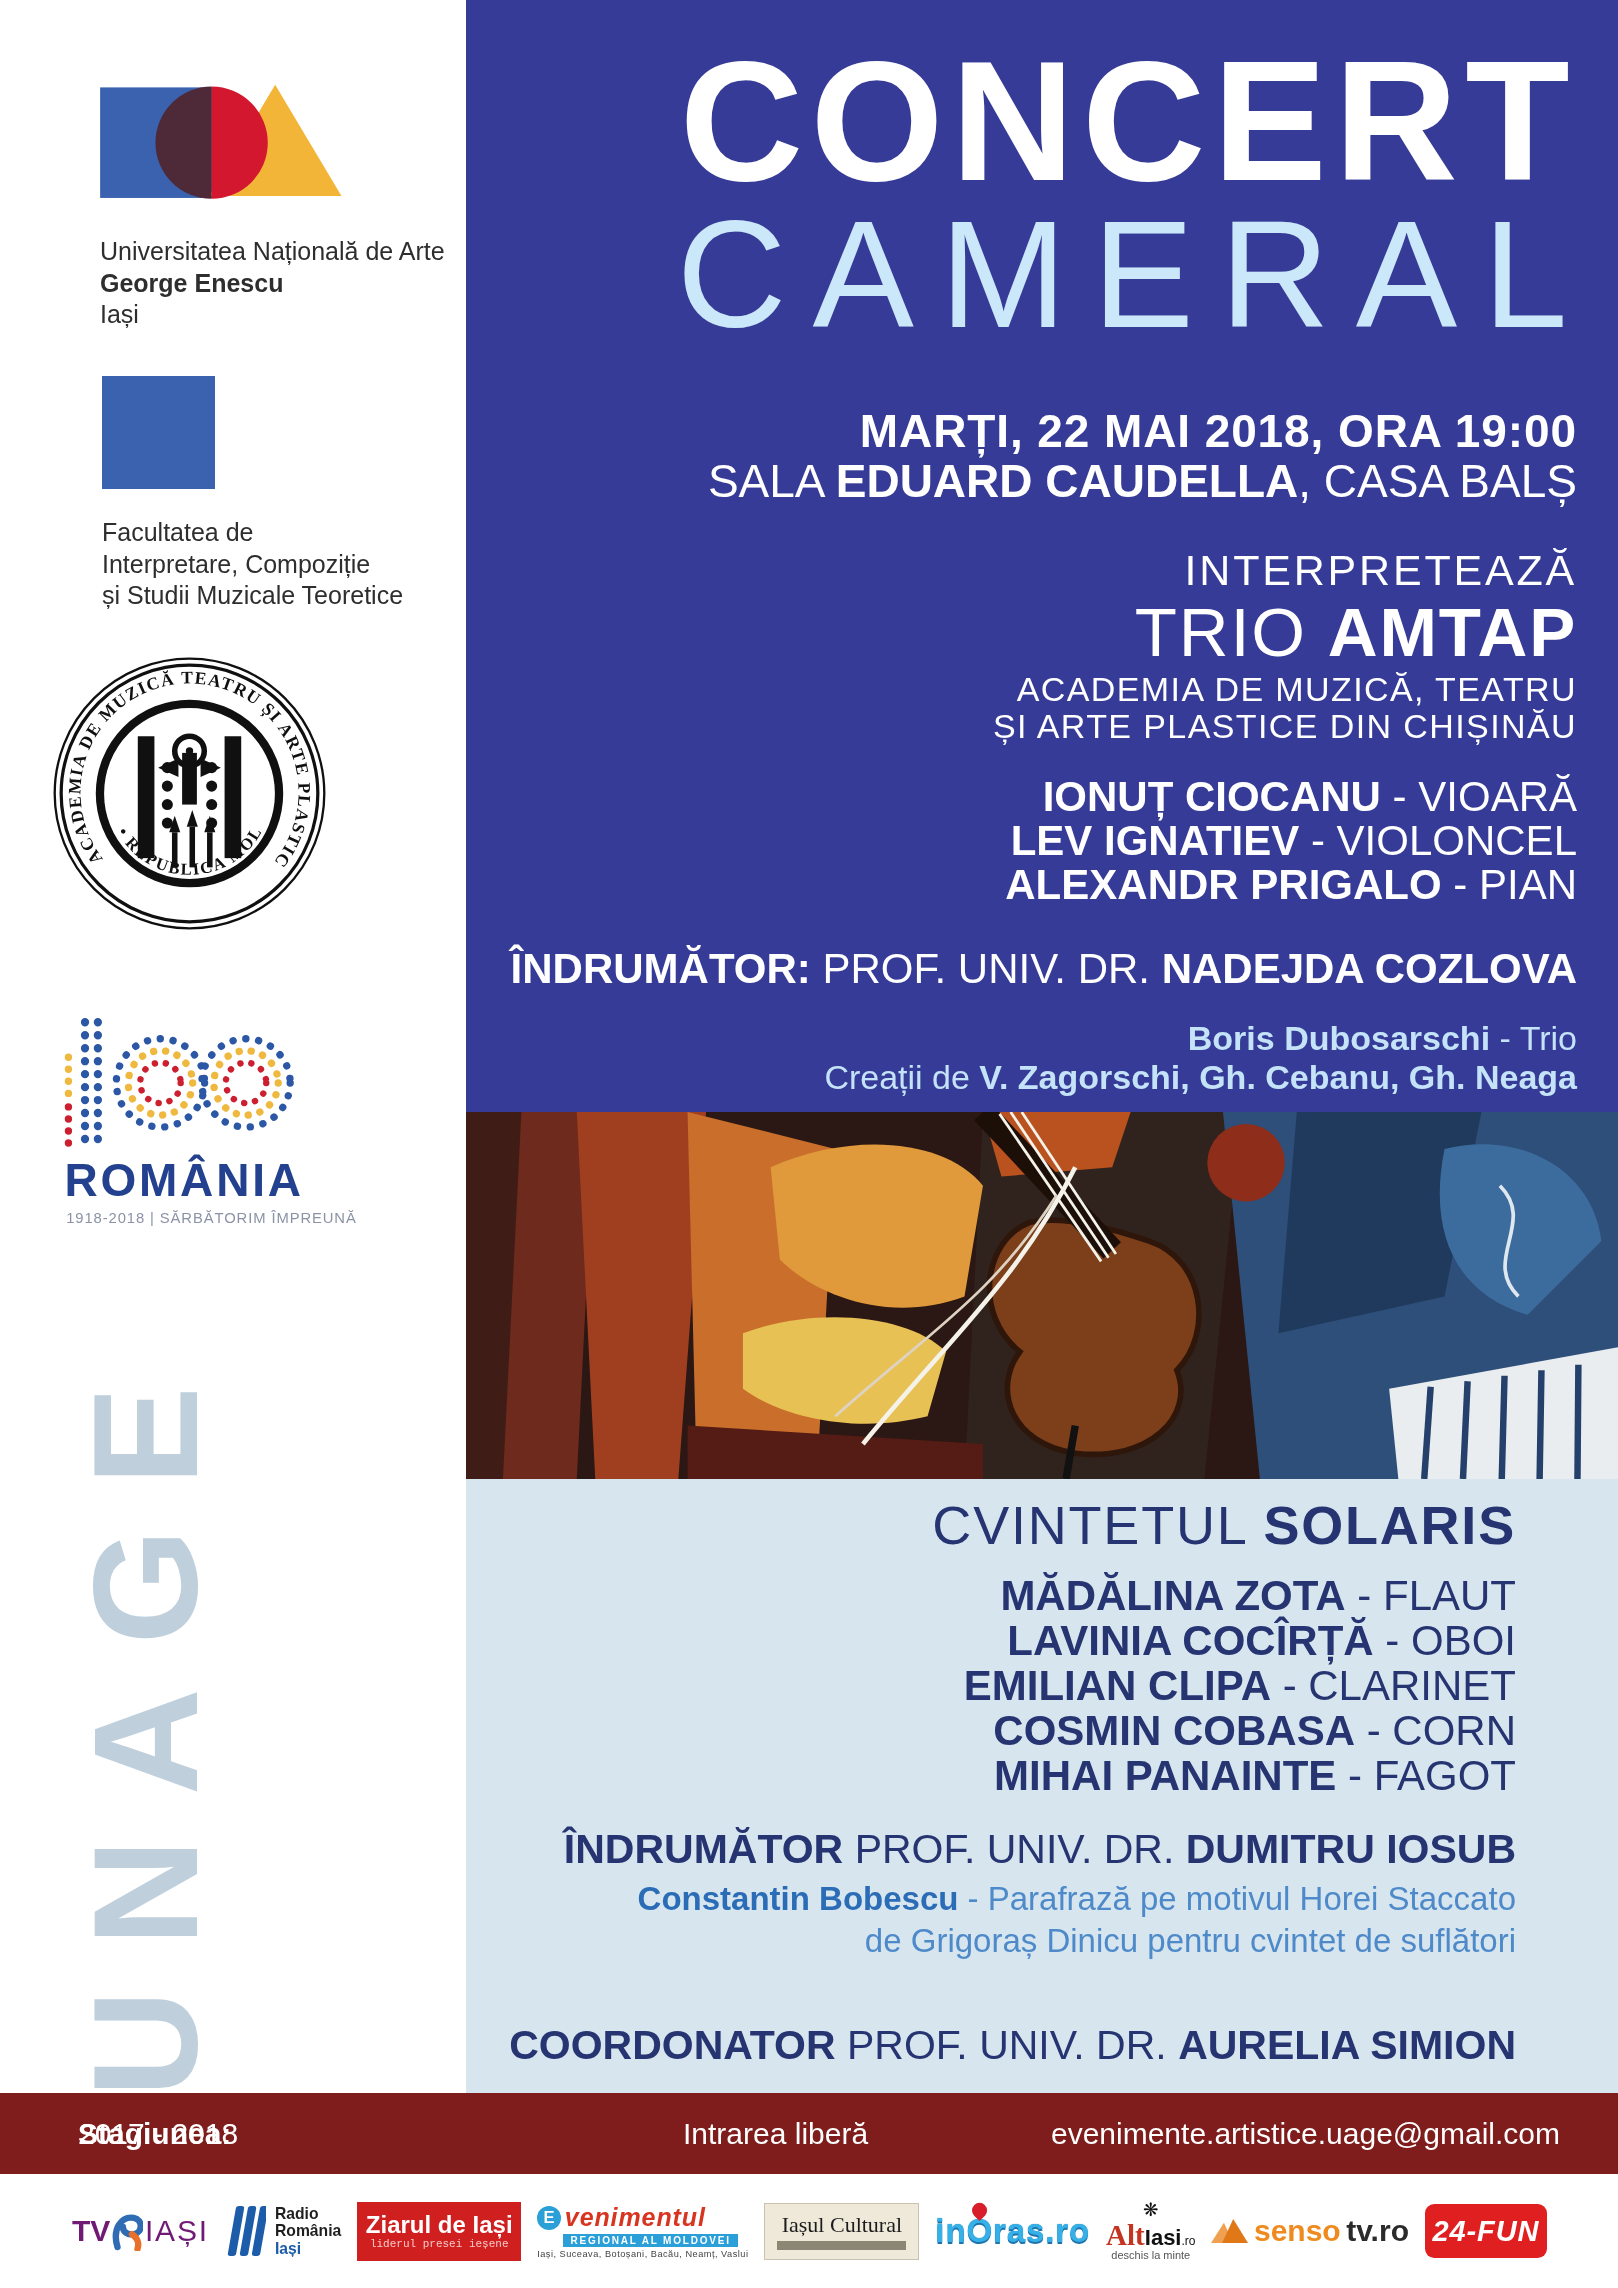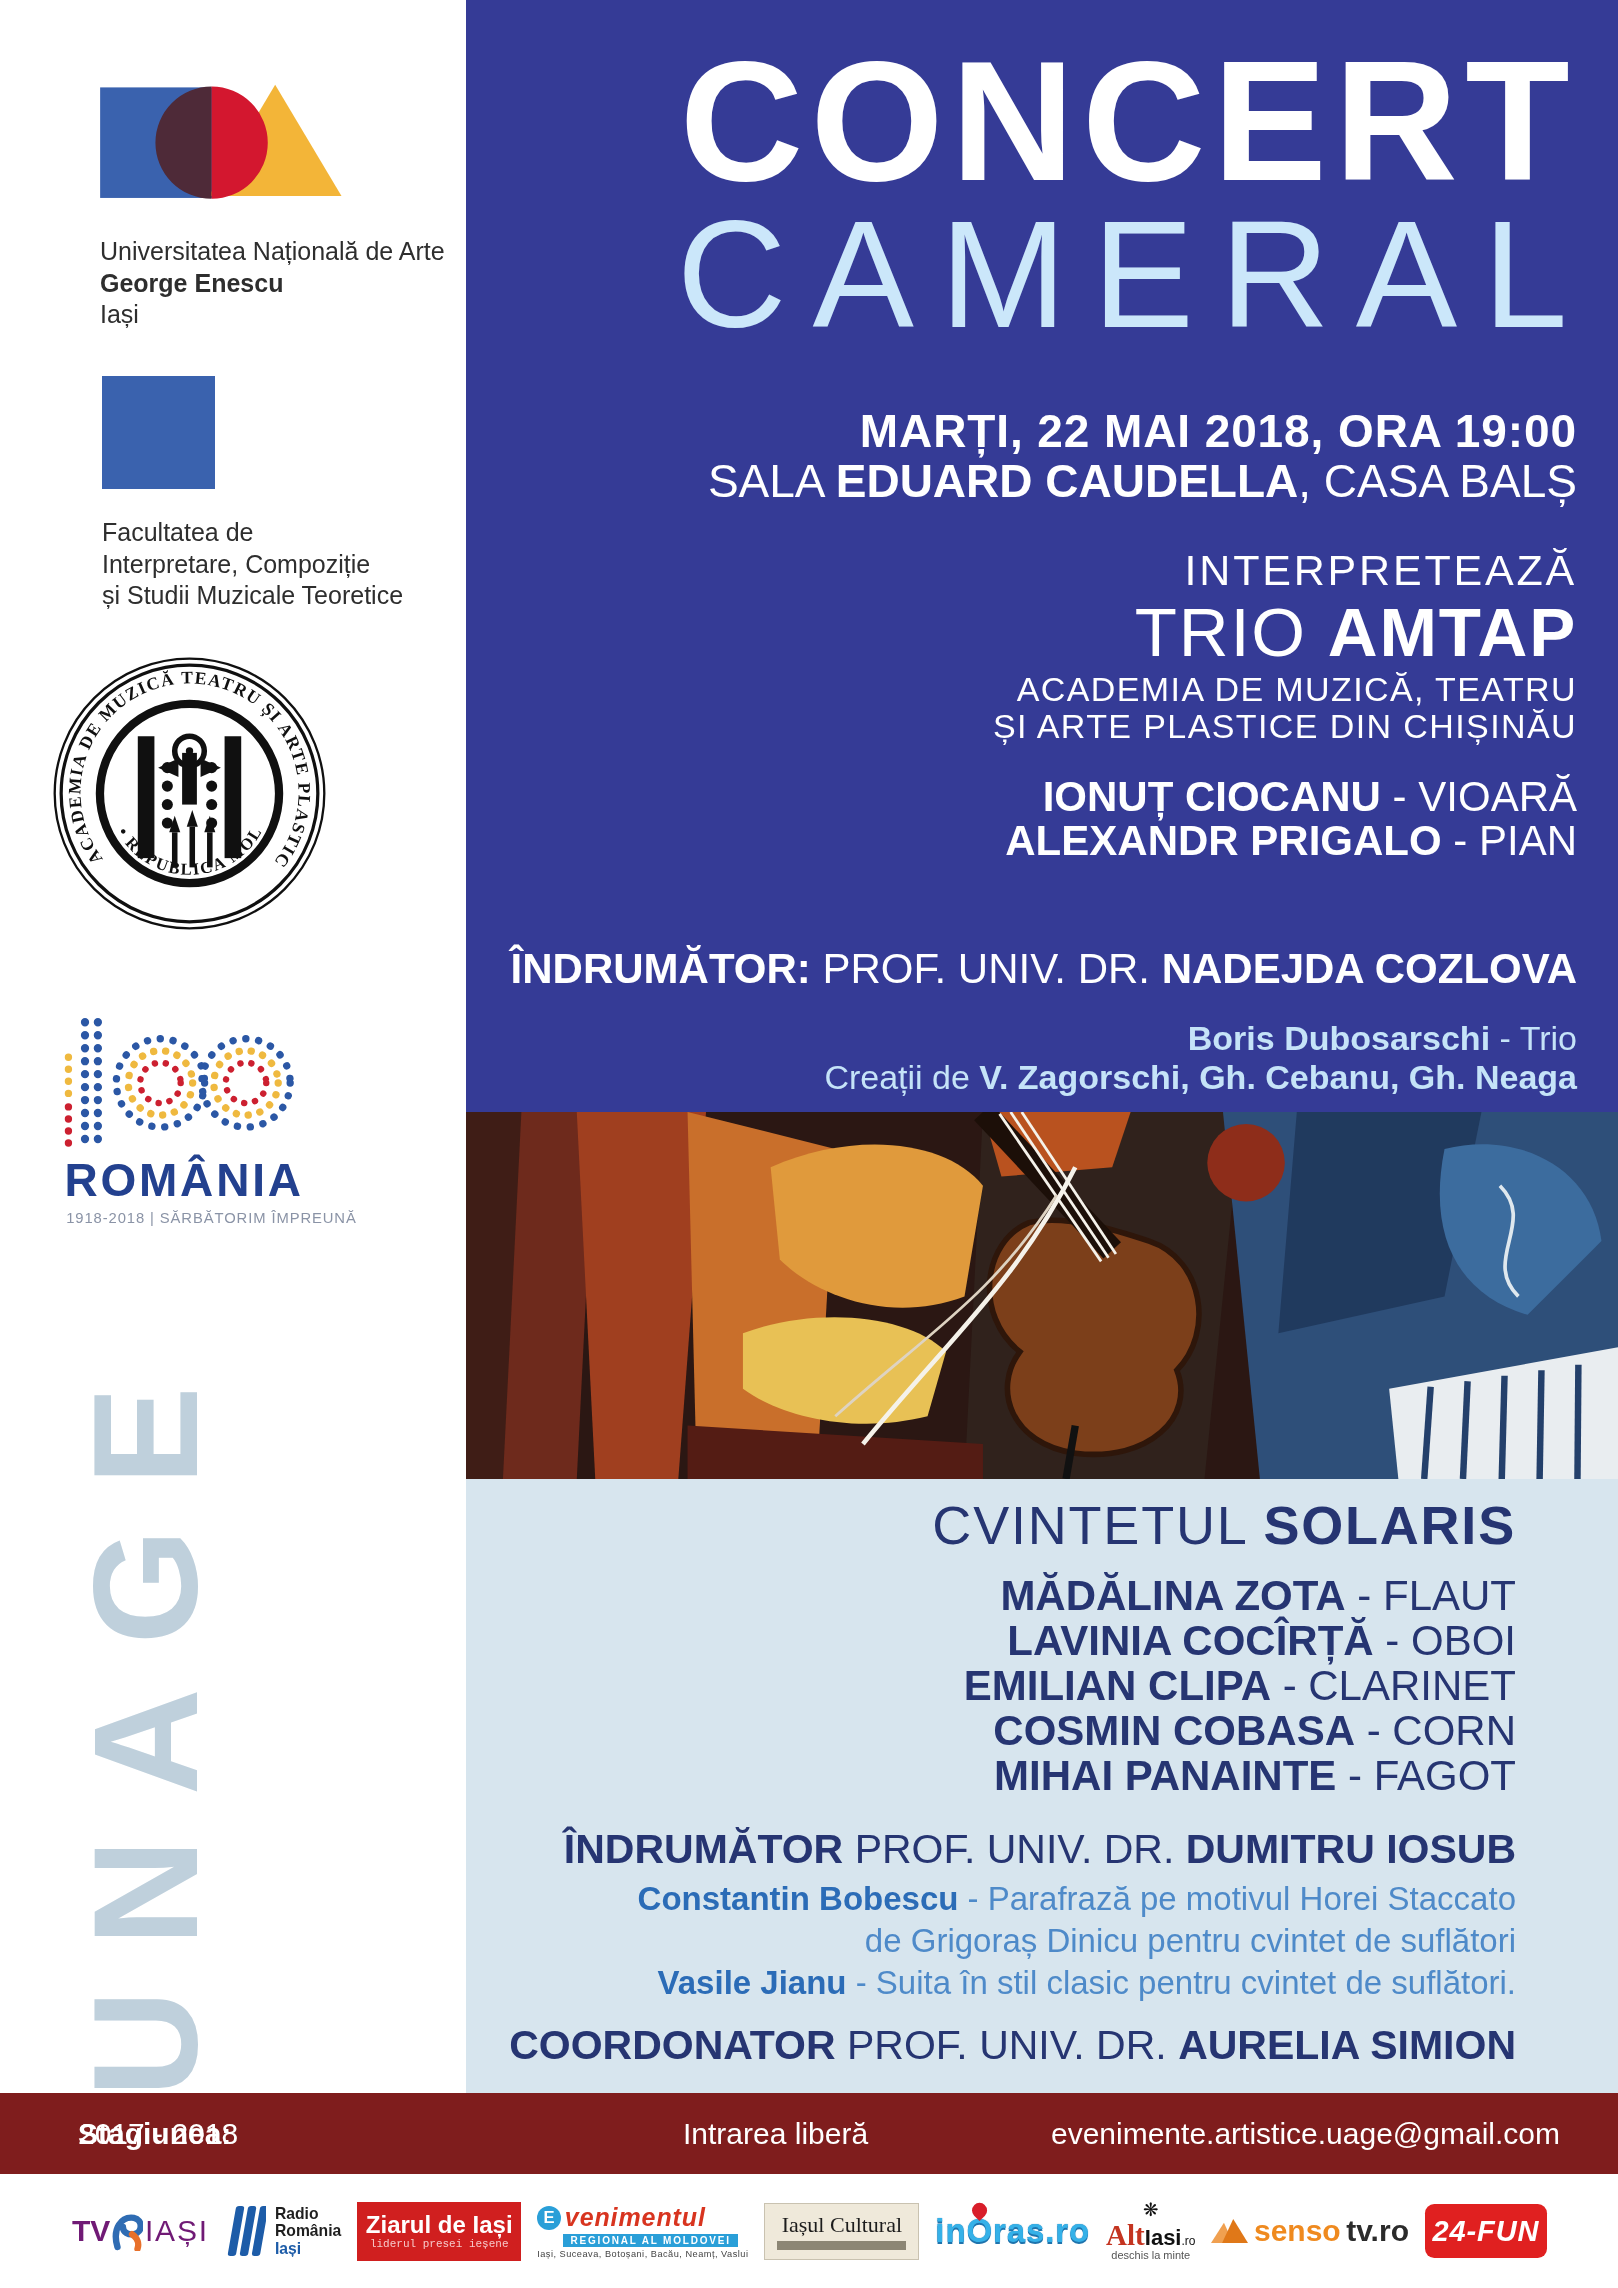--- a/index.html
+++ b/index.html
@@ -202,20 +202,21 @@
     <div class="bp t1">CONCERT</div>
     <div class="bp t2">CAMERAL</div>
     <div class="bp date-line">MARȚI, 22 MAI 2018, ORA 19:00</div>
     <div class="bp venue-line"><span>SALA </span><span class="b">EDUARD CAUDELLA</span><span>, CASA BALȘ</span></div>
     <div class="bp performs">INTERPRETEAZĂ</div>
     <div class="bp group"><span>TRIO </span><span class="b">AMTAP</span></div>
     <div class="bp acad acad1">ACADEMIA DE MUZICĂ, TEATRU</div>
     <div class="bp acad acad2">ȘI ARTE PLASTICE DIN CHIȘINĂU</div>
     <div class="bp members-b">
       <div><span class="nm">IONUȚ CIOCANU</span><span class="ins"> - VIOARĂ</span></div>
+      <div><span class="nm">LEV IGNATIEV</span><span class="ins"> - VIOLONCEL</span></div>
       <div><span class="nm">ALEXANDR PRIGALO</span><span class="ins"> - PIAN</span></div>
     </div>
     <div class="bp mentor-b"><span class="b">ÎNDRUMĂTOR:</span><span> PROF. UNIV. DR. </span><span class="b">NADEJDA COZLOVA</span></div>
     <div class="bp prog-b prog1"><span class="b">Boris Dubosarschi</span><span> - Trio</span></div>
     <div class="bp prog-b prog2"><span>Creații de </span><span class="b">V. Zagorschi, Gh. Cebanu, Gh. Neaga</span></div>
   </div>
 
   <svg class="painting" width="1153" height="367" viewBox="0 0 1249 398" preserveAspectRatio="none">
     <rect width="1249" height="398" fill="#2b1713"></rect>
     <rect x="0" width="95" height="398" fill="#3f1d16"></rect>
@@ -254,21 +255,20 @@
       <div><span class="nm">MĂDĂLINA ZOTA</span><span class="ins"> - FLAUT</span></div>
       <div><span class="nm">LAVINIA COCÎRȚĂ</span><span class="ins"> - OBOI</span></div>
       <div><span class="nm">EMILIAN CLIPA</span><span class="ins"> - CLARINET</span></div>
       <div><span class="nm">COSMIN COBASA</span><span class="ins"> - CORN</span></div>
       <div><span class="nm">MIHAI PANAINTE</span><span class="ins"> - FAGOT</span></div>
     </div>
     <div class="lp mentor-q"><span class="b">ÎNDRUMĂTOR</span><span> PROF. UNIV. DR. </span><span class="b">DUMITRU IOSUB</span></div>
     <div class="lp prog-q">
       <div><span class="cb">Constantin Bobescu</span><span> - Parafrază pe motivul Horei Staccato</span></div>
       <div>de Grigoraș Dinicu pentru cvintet de suflători</div>
-      <div><span class="cb">Vasile Jianu</span><span> - Suita în stil clasic pentru cvintet de suflători.</span></div>
     </div>
     <div class="lp coord-q"><span class="b">COORDONATOR</span><span> PROF. UNIV. DR. </span><span class="b">AURELIA SIMION</span></div>
   </div>
 
   <div class="bottom-bar">
     <span class="bb1">
         <span class="b">Stagiunea:</span>
         <span> 2017 - 2018</span>
       </span>
     <span class="bb2">Intrarea liberă</span>

